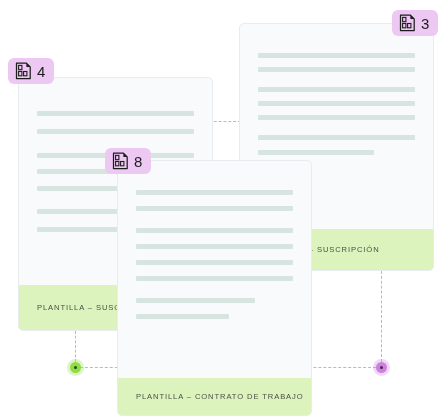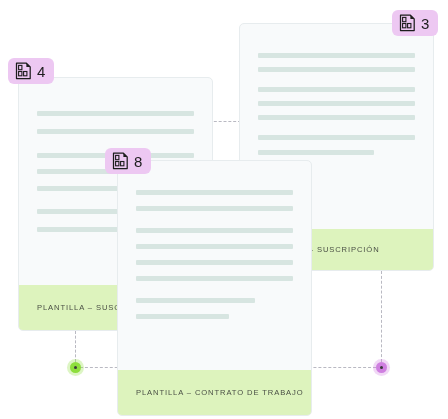--- a/index.html
+++ b/index.html
@@ -127,21 +127,21 @@
   
   #card-3 { left: 239px; top: 23px; width: 195px; height: 248px; z-index: 12; }
   #card-3 .card-footer { height: 41px; padding-left: 18px; }
   #card-3 .lines { top: 29px; left: 18px; right: 18px; }
 
   #card-4 { left: 18px; top: 77px; width: 195px; height: 254px; z-index: 10; }
   #card-4 .card-footer { height: 45px; padding-left: 18px; }
   #card-4 .lines { top: 33px; left: 18px; right: 18px; }
 
   #card-8 { left: 117px; top: 160px; width: 195px; height: 256px; z-index: 20; }
-  #card-8 .card-footer { height: 45px; padding-left: 18px; }
+  #card-8 .card-footer { height: 37px; padding-left: 18px; }
   #card-8 .lines { top: 29px; left: 18px; right: 18px; }
 
   #badge-3 { left: 392px; top: 10px; }
   #badge-4 { left: 8px;   top: 58px; }
   #badge-8 { left: 105px; top: 148px; }
 </style>
 </head>
 <body>
 
 <div id="stage">

